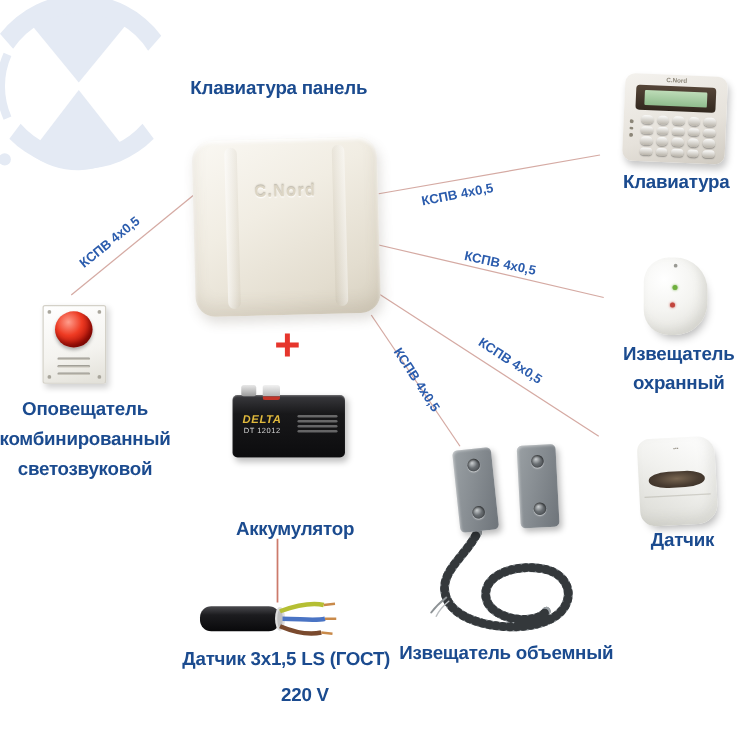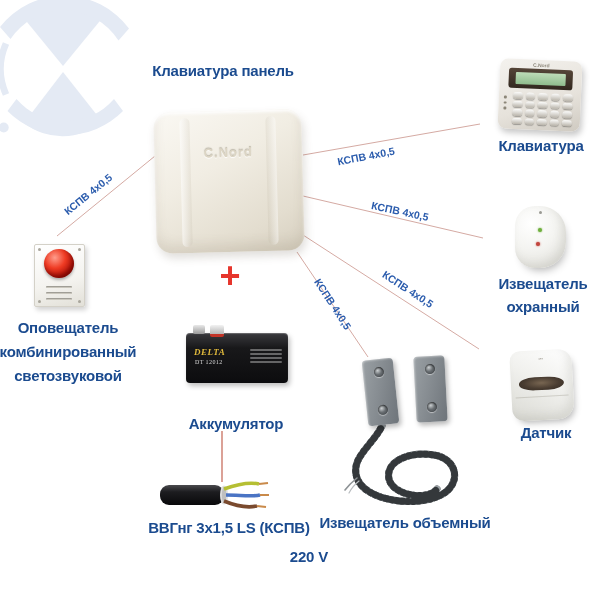--- a/index.html
+++ b/index.html
@@ -47,23 +47,23 @@
     position:absolute;left:0;right:0;top:34px;text-align:center;
     font-size:13px;font-weight:bold;letter-spacing:1px;color:#dcd5c4;
     text-shadow:0 1px 1px rgba(255,255,255,.9),0 -1px 1px rgba(90,80,60,.35);
   }
   
   .plus-sign{
     position:absolute;left:210px;top:258px;width:40px;
     color:#e6352c;font-size:36px;font-weight:bold;text-align:center;line-height:36px;
   }
   
-  .battery{position:absolute;left:186px;top:333px;width:102px;height:50px;
+  .battery{position:absolute;left:186px;top:316px;width:90px;height:50px;
     background:linear-gradient(180deg,#3a3a3e 0%,#18181a 30%,#0c0c0e 100%);
-    border-radius:4px;box-shadow:2px 3px 5px rgba(0,0,0,.25), inset 0 1px 1px rgba(255,255,255,.25);font-family:Liberation Serif, serif;}
+    border-radius:4px;box-shadow:2px 3px 5px rgba(0,0,0,.25), inset 0 1px 1px rgba(255,255,255,.25);}
   .battery .term1,.battery .term2{position:absolute;top:-8px;height:9px;border-radius:2px;}
   .battery .term1{left:7px;width:12px;background:linear-gradient(180deg,#e8e8e8,#9a9a9a);}
   .battery .term2{left:24px;width:14px;background:linear-gradient(180deg,#f2f2f2,#b5b5b5);border-bottom:3px solid #c23428;}
   .battery .brand{position:absolute;left:8px;top:14px;font-size:9px;font-weight:bold;color:#e0b93c;letter-spacing:.5px;font-style:italic;}
   .battery .model{position:absolute;left:9px;top:26px;font-size:6px;color:#d8d8d8;letter-spacing:.4px;}
   .battery .fineprint{position:absolute;right:6px;top:14px;width:32px;}
   .battery .fineprint i{display:block;height:2px;margin:2px 0;background:rgba(255,255,255,.35);border-radius:1px;}
   
   .keyboard{position:absolute;left:499px;top:60px;width:82px;height:70px;
     background:linear-gradient(160deg,#f4f2ee 0%,#e6e2db 60%,#cfcac1 100%);
@@ -192,22 +192,22 @@
   <div class="model">DT 12012</div>
   <div class="fineprint">
       <i></i>
       <i></i>
       <i></i>
       <i></i>
     </div>
 </div>
 <div class="node-label" style="left:136px;top:377px;width:200px;margin-top:38px;">Аккумулятор</div>
 
-<div class="node-label" style="left:129px;top:519px;width:200px;">ВВГнг 3х1,5 LS (КСПВ)</div>
-<div class="node-label" style="left:128px;top:548px;width:200px;text-align:right;">220 V</div>
+<div class="node-label" style="left:129px;top:519px;width:200px;">Датчик 3х1,5 LS (ГОСТ)</div>
+<div class="node-label" style="left:144px;top:548px;width:200px;">220 V</div>
 
 <div class="keyboard">
   <div class="kb-brand">C.Nord</div>
   <div class="bezel">
     <div class="lcd"></div>
   </div>
   <div class="leds">
       <i></i>
       <i></i>
       <i></i>

